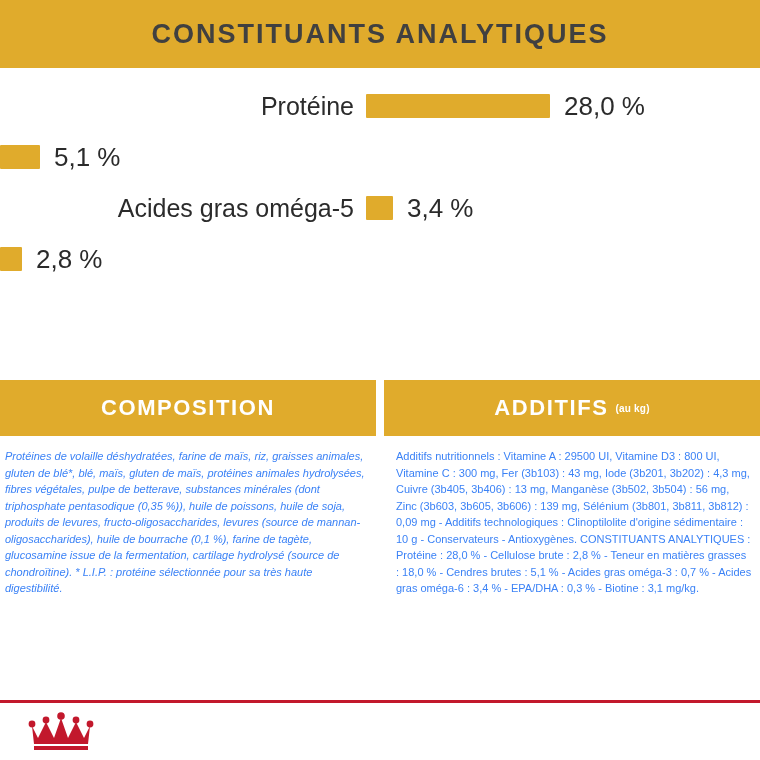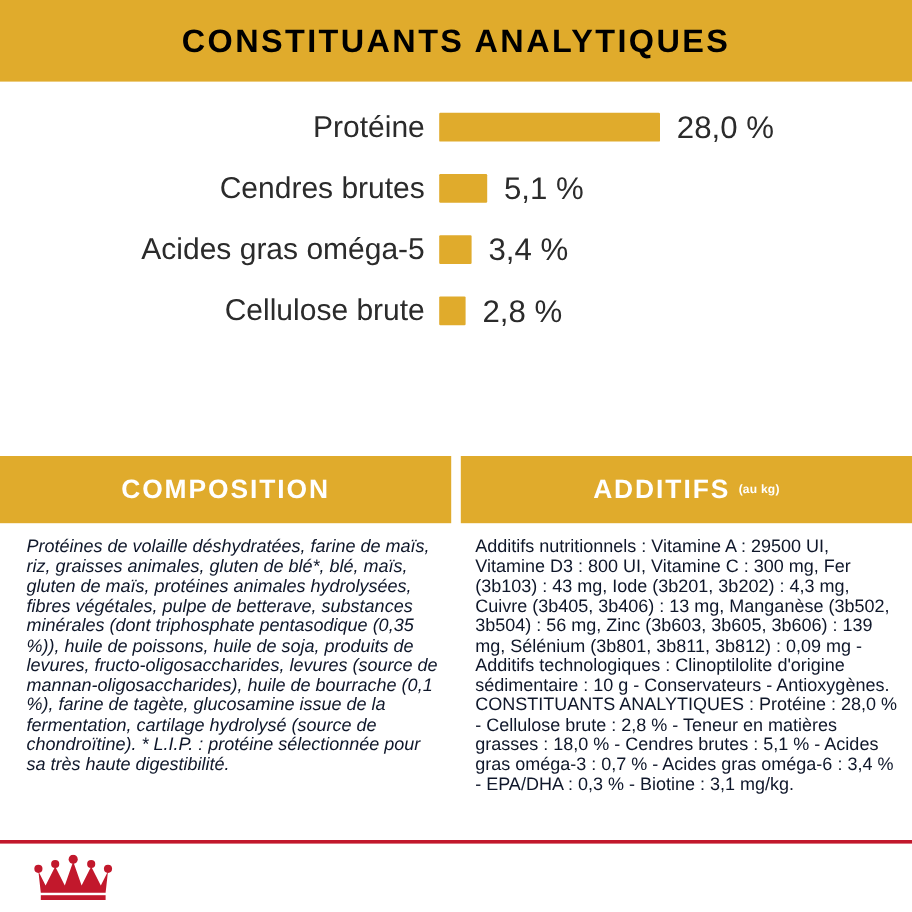--- a/index.html
+++ b/index.html
@@ -26,21 +26,21 @@
     left: 0;
     top: 0;
     width: 760px;
     height: 68px;
     background: #e0ab2c;
     display: flex;
     align-items: center;
     justify-content: center;
   }
   .ac-header-title {
-    color: #000000;
+    color: #404040;
     font-size: 27px;
     font-weight: bold;
     letter-spacing: 2.0px;
     text-align: center;
     font-family: "Liberation Sans", sans-serif;
   }
 
   
   .bars {
     position: absolute;
@@ -111,24 +111,24 @@
     font-family: "Liberation Sans", sans-serif;
   }
   .col-header-sub {
     font-size: 10px;
     font-weight: bold;
     margin-left: 7px;
     letter-spacing: 0.2px;
     font-family: "Liberation Sans", sans-serif;
   }
   .col-body {
-    padding: 12px 8px 0 22px;
-    font-size: 15px;
+    padding: 12px 8px 0 5px;
+    font-size: 11px;
     line-height: 16.5px;
-    color: #0f172a;
+    color: #3b82f6;
     font-family: "Liberation Sans", sans-serif;
     text-align: left;
     font-style: italic;
   }
   .col-body.right {
     font-style: normal;
     padding-left: 12px;
   }
 
   
@@ -163,37 +163,35 @@
     <div class="bar-row">
       <div class="bar-label">Protéine</div>
       <div class="bar-wrap">
         <div class="bar-fill" style="width:184px"></div>
         <div class="bar-value">28,0 %</div>
       </div>
     </div>
 
 
     <div class="bar-row">
-      <div class="bar-label">Cendres brutes</div>
       <div class="bar-wrap">
         <div class="bar-fill" style="width:40px"></div>
         <div class="bar-value">5,1 %</div>
       </div>
     </div>
 
     <div class="bar-row">
       <div class="bar-label">Acides gras oméga-5</div>
       <div class="bar-wrap">
         <div class="bar-fill" style="width:27px"></div>
         <div class="bar-value">3,4 %</div>
       </div>
     </div>
 
     <div class="bar-row">
-      <div class="bar-label">Cellulose brute</div>
       <div class="bar-wrap">
         <div class="bar-fill" style="width:22px"></div>
         <div class="bar-value">2,8 %</div>
       </div>
     </div>
 
   </div>
 
   <div class="cols">
 

